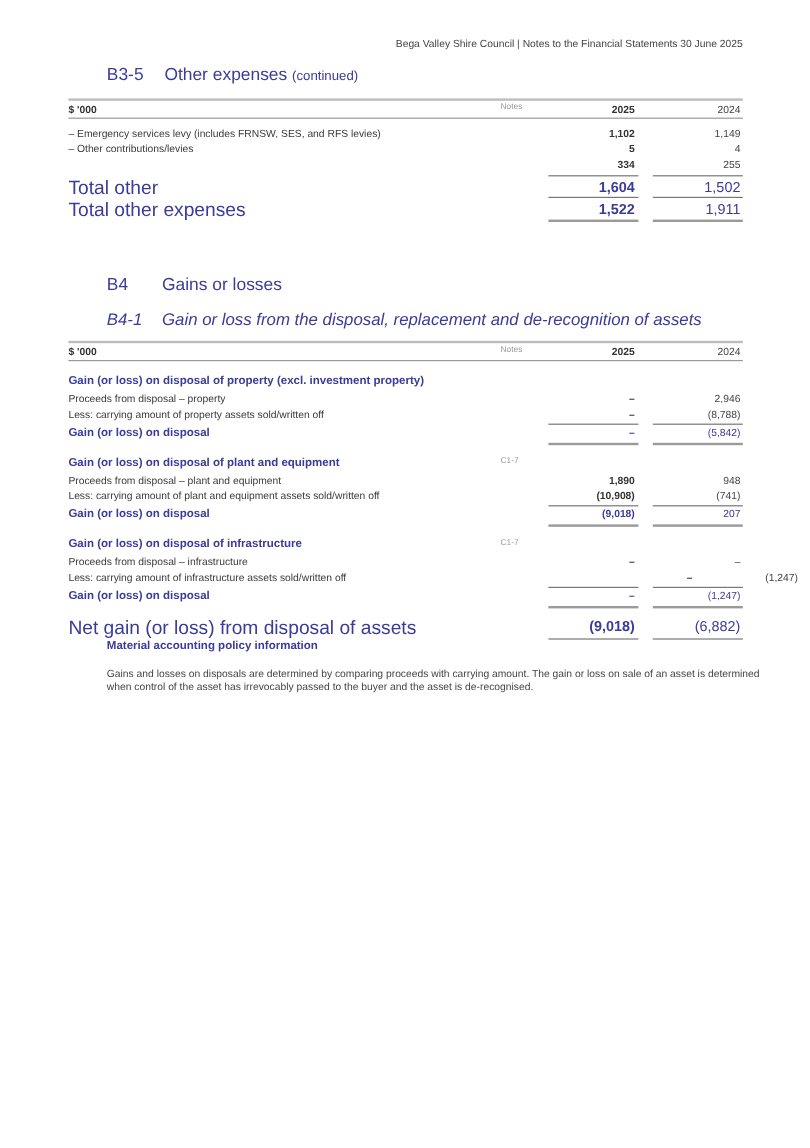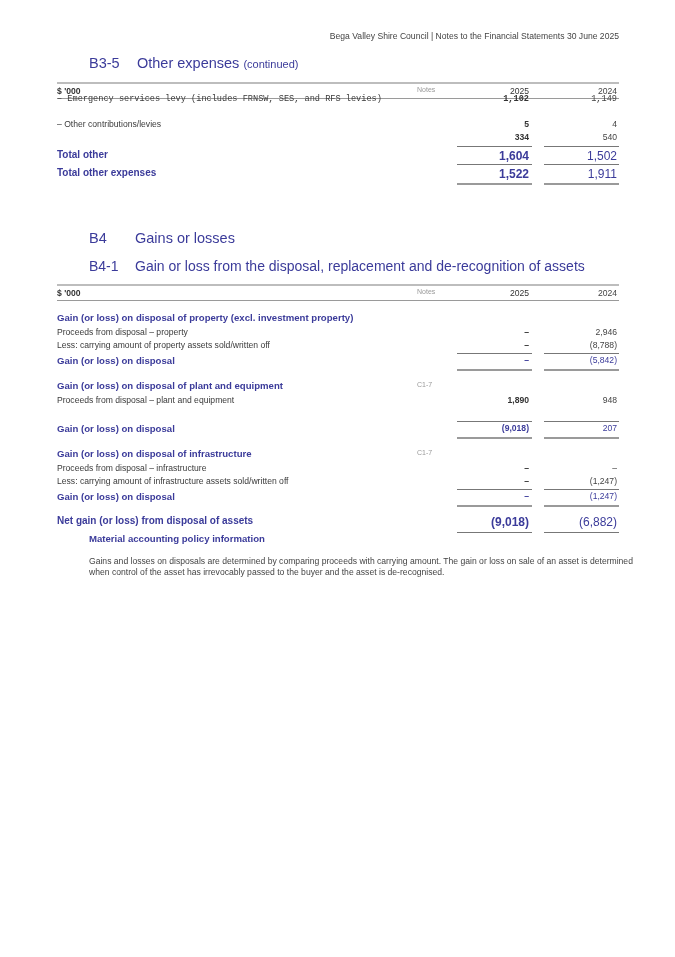--- a/index.html
+++ b/index.html
@@ -3,36 +3,36 @@
 <meta charset="utf-8">
 <style>
   html, body { margin: 0; padding: 0; background: #ffffff; }
   body { width: 675px; height: 957px; position: relative; overflow: hidden;
          font-family: "Liberation Sans", sans-serif; color: #3a3a3a; }
   .abs { position: absolute; padding-left: 32px; }
   .run-header { top: 31px; right: 56px; font-size: 8.6px; color: #444; white-space: nowrap; }
   .sec-title { color: #3b3b9a; white-space: nowrap; }
   .sec-title .num { display: inline-block; }
   .h1 { font-size: 14.5px; }
-  .h2 { font-size: 14px; }
+  .h2 { font-size: 14px; font-style: italic; }
   .small-cont { font-size: 11px; }
   .table { position: absolute; left: 57px; width: 562px; }
   .hdr { position: relative; height: 14px; border-top: 2px solid #bdbdbd; border-bottom: 1px solid #9a9a9a; font-size: 8.6px; }
   .hdr .unit { position: absolute; left: 0; top: 2px; font-weight: bold; color: #333; }
   .hdr .notes { position: absolute; left: 360px; top: 2px; font-size: 7px; color: #999; }
-  .hdr .y1 { position: absolute; right: 90px; top: 2px; font-weight: normal; color: #333; }
+  .hdr .y1 { position: absolute; right: 90px; top: 2px; font-weight: bold; color: #333; }
   .hdr .y2 { position: absolute; right: 2px; top: 2px; color: #444; }
   .row { position: absolute; left: 0; width: 562px; height: 12px; font-size: 8.6px; }
   .row .lbl { position: absolute; left: 0; top: 0; white-space: nowrap; }
   .row .note { position: absolute; left: 360px; top: 1px; font-size: 7px; color: #999; }
   .row .v1 { position: absolute; right: 90px; top: 0; font-weight: bold; color: #333; text-align: left; }
   .row .v2 { position: absolute; right: 2px; top: 0; color: #444; text-align: center; }
   .row.blue .lbl { color: #3b3b9a; font-weight: bold; font-size: 9.6px; }
   .row.blue .v1, .row.blue .v2 { color: #3b3b9a; }
-  .row.total .lbl { color: #3b3b9a; font-size: 10px; font-weight: bold; }
+  .row.total .lbl { color: #3b3b9a; font-size: 16px; font-weight: normal; }
   .row.total .v1 { color: #3b3b9a; font-size: 12px; }
   .row.total .v2 { color: #3b3b9a; font-size: 12px; }
   .uline { position: absolute; height: 1px; background: #777; }
   .uline.c1 { right: 87px; width: 75px; }
   .uline.c2 { right: 0px; width: 75px; }
   .uline.dbl { height: 2px; background: #9a9a9a; }
   .policy-title { left: 57px; top: 533px; font-size: 9.6px; font-weight: bold; color: #3b3b9a; }
   .policy-text { left: 57px; top: 556px; width: 565px; font-size: 8.6px; line-height: 11px; color: #444; }
   .page-num { right: 56px; top: 926px; font-size: 8.6px; color: #444; margin-top: 44px; }
 </style>
@@ -46,33 +46,33 @@
   <span class="small-cont">(continued)</span>
 </div>
 
 <div class="table" style="top:82px; height:110px;">
   <div class="hdr">
     <span class="unit">$ '000</span>
     <span class="notes">Notes</span>
     <span class="y1">2025</span>
     <span class="y2">2024</span>
   </div>
-  <div class="row" style="top:12px;font-family:Liberation Mono, monospace;">
+  <div class="row" style="top:24px;">
     <span class="lbl">– Emergency services levy (includes FRNSW, SES, and RFS levies)</span>
     <span class="v1">1,102</span>
     <span class="v2">1,149</span>
   </div>
   <div class="row" style="top:37px;">
     <span class="lbl">– Other contributions/levies</span>
     <span class="v1">5</span>
     <span class="v2">4</span>
   </div>
   <div class="row" style="top:50px;">
     <span class="v1">334</span>
-    <span class="v2">540</span>
+    <span class="v2">255</span>
   </div>
   <div class="uline c1" style="top:64px;"></div>
   <div class="uline c2" style="top:64px;"></div>
   <div class="row total" style="top:67px; height:15px;">
     <span class="lbl">Total other</span>
     <span class="v1">1,604</span>
     <span class="v2">1,502</span>
   </div>
   <div class="uline c1" style="top:82px;"></div>
   <div class="uline c2" style="top:82px;"></div>
@@ -126,40 +126,45 @@
 
   <div class="row blue" style="top:96px;">
     <span class="lbl">Gain (or loss) on disposal of plant and equipment</span>
     <span class="note">C1-7</span>
   </div>
   <div class="row" style="top:111px;">
     <span class="lbl">Proceeds from disposal – plant and equipment</span>
     <span class="v1">1,890</span>
     <span class="v2">948</span>
   </div>
+  <div class="row" style="top:124px;">
+    <span class="lbl">Less: carrying amount of plant and equipment assets sold/written off</span>
+    <span class="v1">(10,908)</span>
+    <span class="v2">(741)</span>
+  </div>
   <div class="uline c1" style="top:137px;"></div>
   <div class="uline c2" style="top:137px;"></div>
   <div class="row blue" style="top:139px;">
     <span class="lbl">Gain (or loss) on disposal</span>
     <span class="v1">(9,018)</span>
     <span class="v2">207</span>
   </div>
   <div class="uline c1 dbl" style="top:153px;"></div>
   <div class="uline c2 dbl" style="top:153px;"></div>
 
   <div class="row blue" style="top:164px;">
     <span class="lbl">Gain (or loss) on disposal of infrastructure</span>
     <span class="note">C1-7</span>
   </div>
   <div class="row" style="top:179px;">
     <span class="lbl">Proceeds from disposal – infrastructure</span>
     <span class="v1">–</span>
     <span class="v2">–</span>
   </div>
-  <div class="row" style="top:192px;">
+  <div class="row" style="top:192px;padding-left:48px;">
     <span class="lbl">Less: carrying amount of infrastructure assets sold/written off</span>
     <span class="v1">–</span>
     <span class="v2">(1,247)</span>
   </div>
   <div class="uline c1" style="top:205px;"></div>
   <div class="uline c2" style="top:205px;"></div>
   <div class="row blue" style="top:207px;">
     <span class="lbl">Gain (or loss) on disposal</span>
     <span class="v1">–</span>
     <span class="v2">(1,247)</span>

